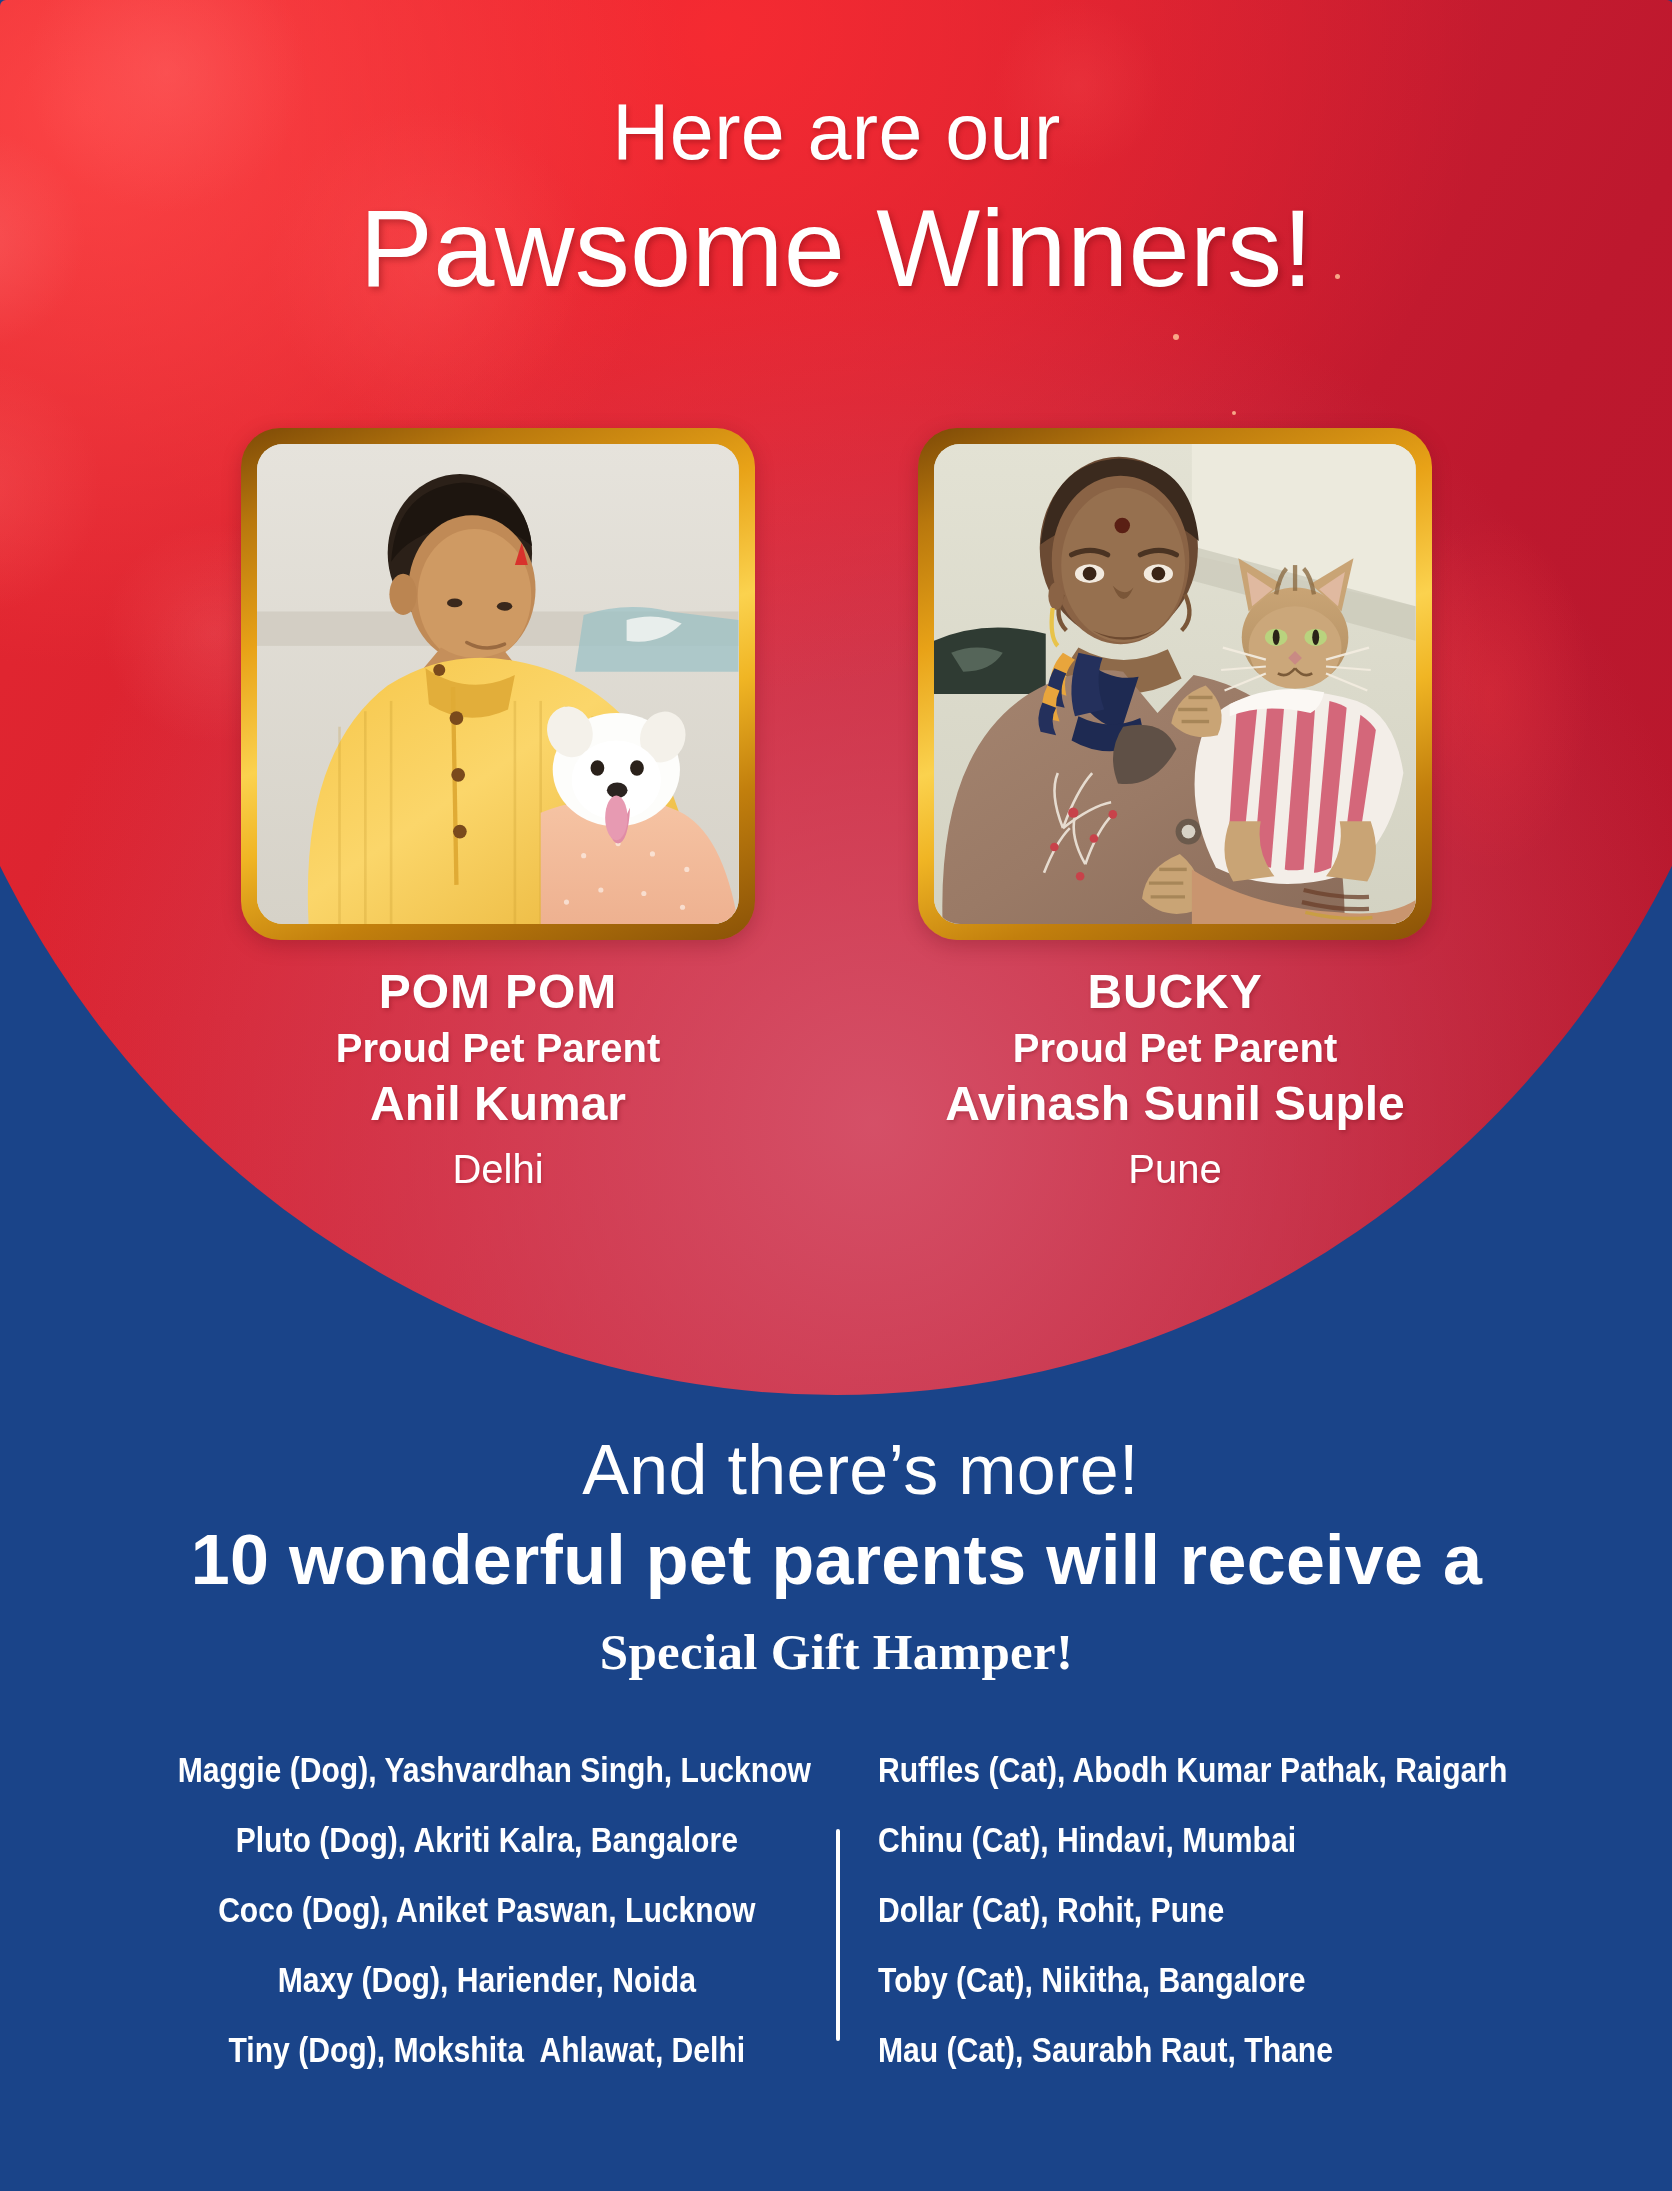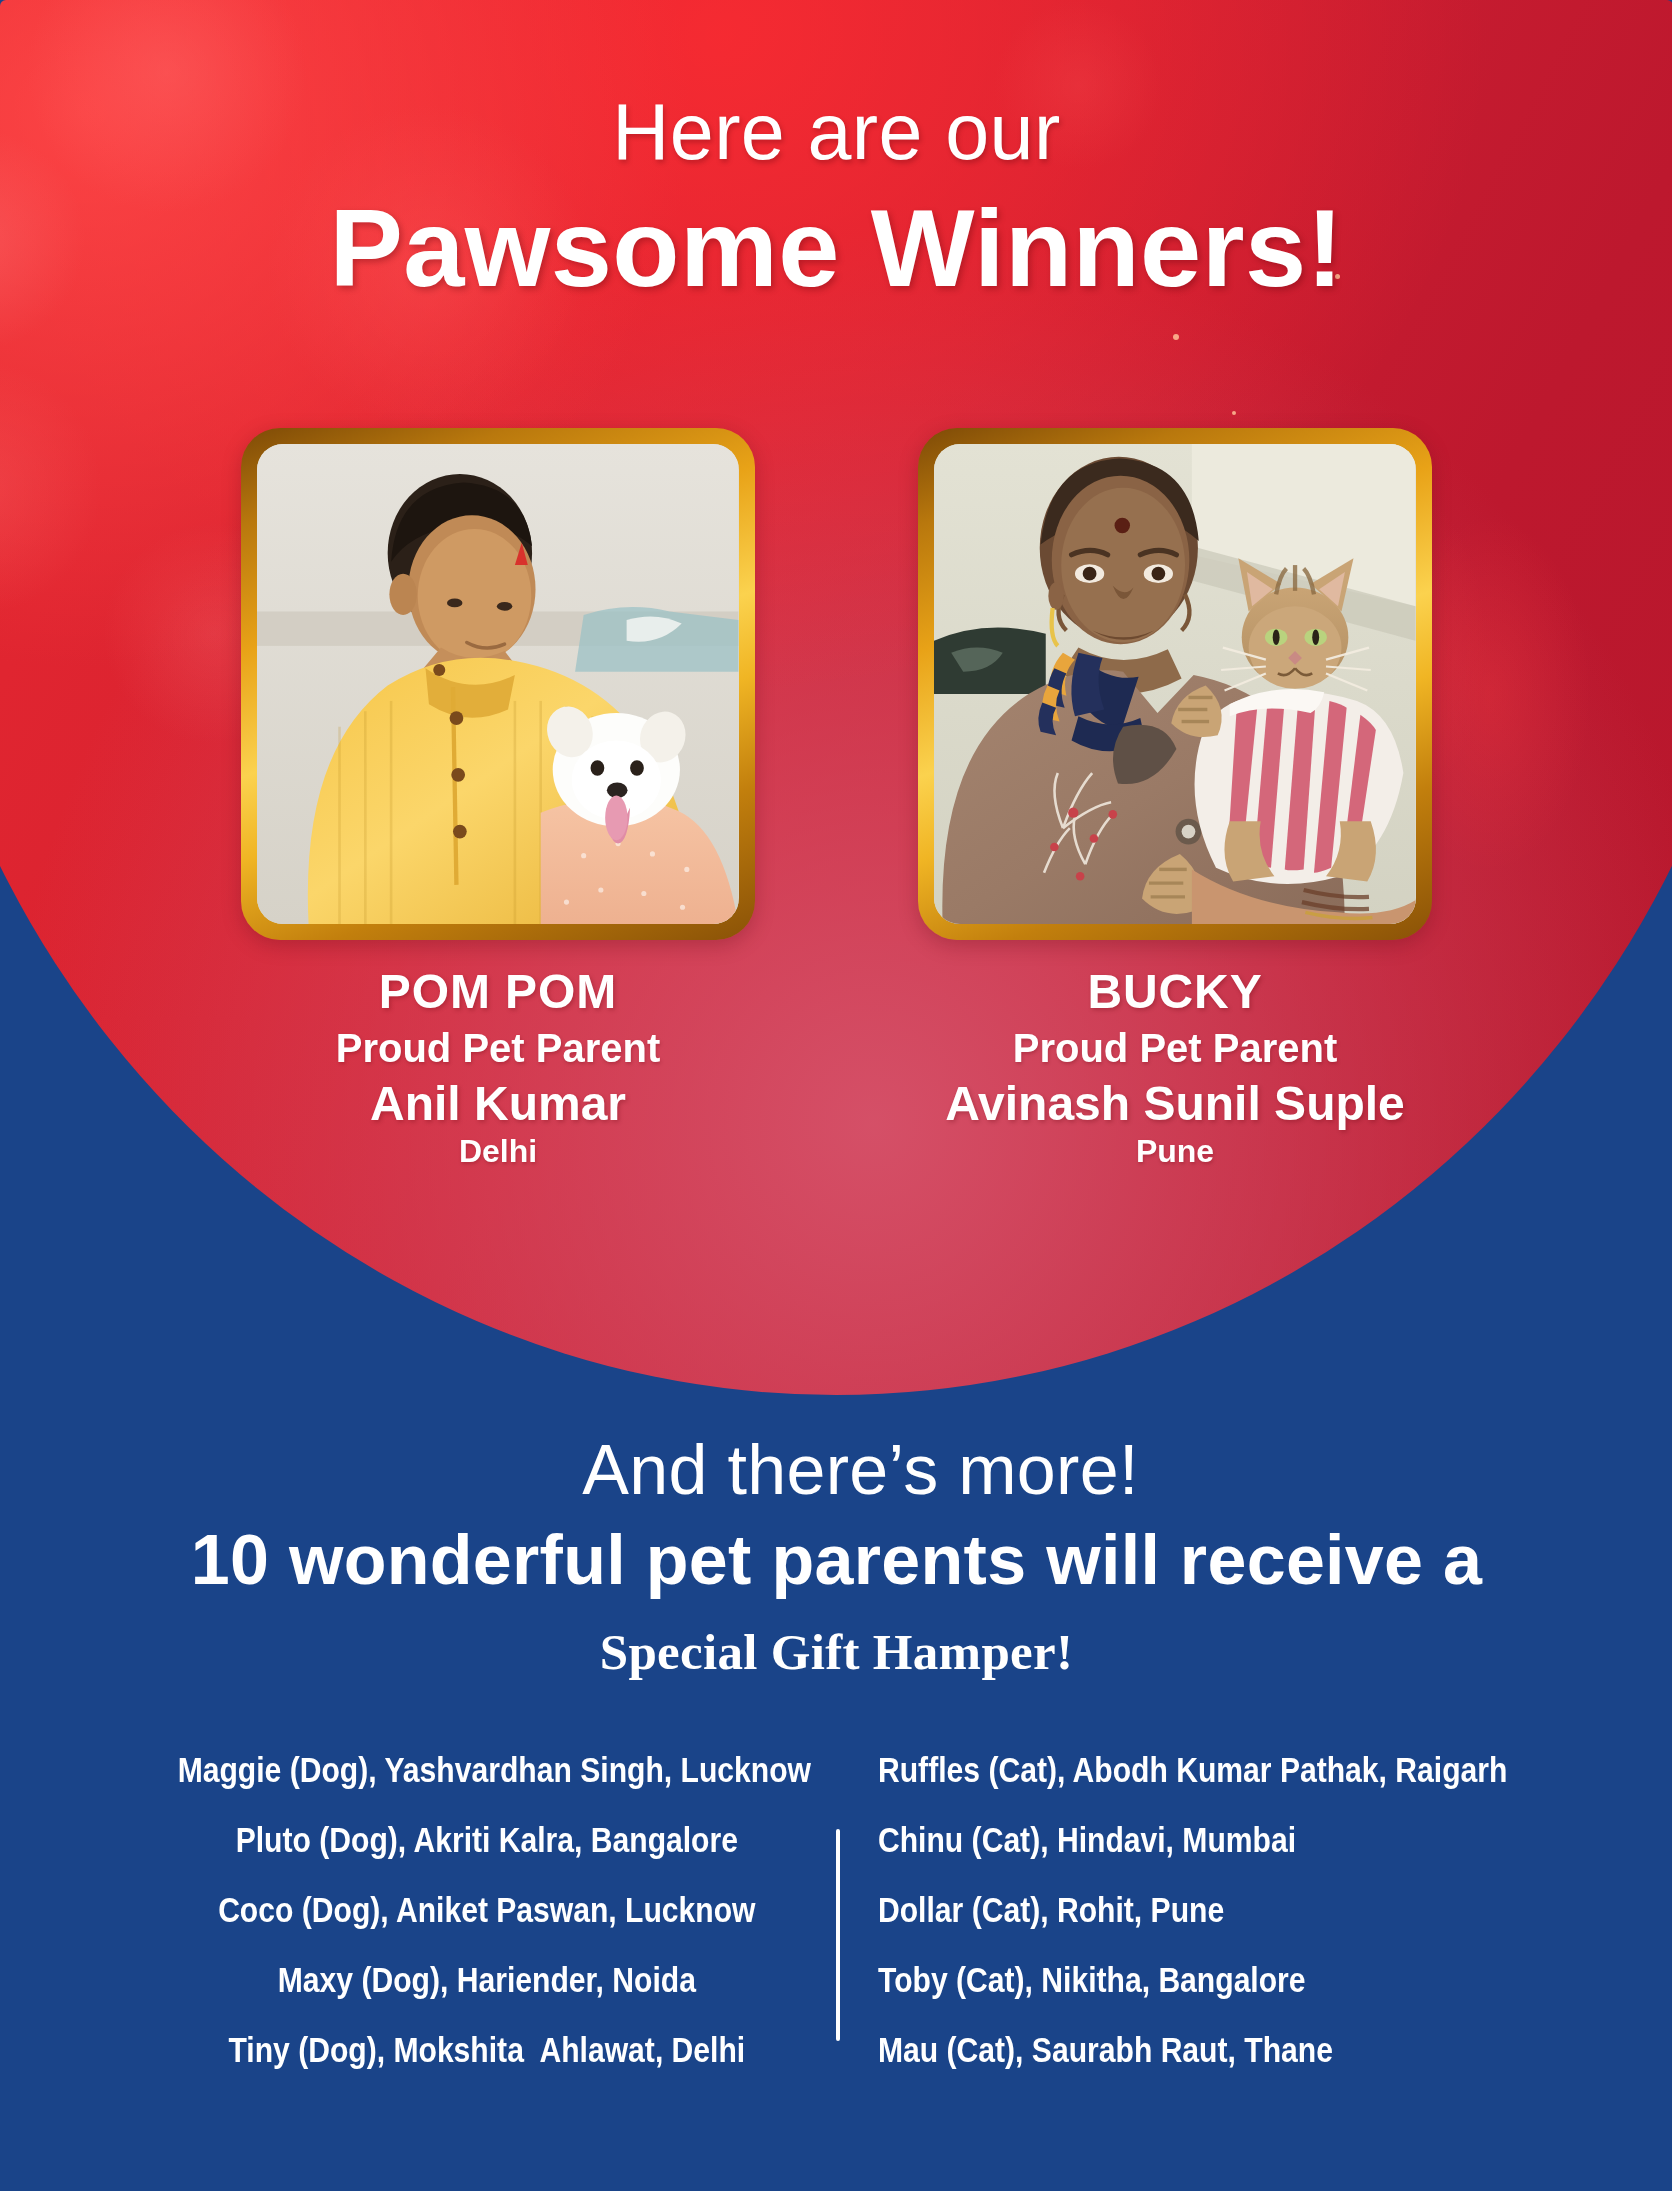--- a/index.html
+++ b/index.html
@@ -35,41 +35,41 @@
   .spark{position:absolute;border-radius:50%;background:rgba(255,190,150,.85);}
 
   
   .head-wrap{position:absolute;left:0;top:92px;width:1673px;text-align:center;z-index:6;}
   .head-1{
     font-size:79px;line-height:1.0;color:#ffffff;font-weight:400;
     letter-spacing:0.4px;text-shadow:1.7px 2.6px 5.1px rgba(90,0,10,.30);
   }
   .head-2{
     margin-top:22px;
-    font-size:110px;line-height:1.0;color:#ffffff;font-weight:700;
+    font-size:110px;line-height:1.0;color:#ffffff;font-weight:400;
     letter-spacing:0.4px;text-shadow:2.6px 3.4px 6.8px rgba(90,0,10,.33);
   }
 
   
   .cards{position:absolute;left:0;top:428px;width:1673px;z-index:6;
     display:flex;justify-content:center;gap:163px;}
   .card{width:514px;}
   .frame{
     width:514px;height:512px;border-radius:39px;padding:16.3px;
     box-sizing:border-box;
     background:linear-gradient(160deg,#7d4a07 0%,#b9780d 14%,#e8a217 32%,#fbd24e 50%,#f0b524 62%,#c27f0d 78%,#8a5207 100%);
     box-shadow:0 5.1px 19px rgba(95,10,20,.28);
   }
   .photo{width:100%;height:100%;border-radius:26px;overflow:hidden;position:relative;background:#dfdbd2;}
 
   .cap{margin-top:24px;text-align:center;color:#fff;line-height:1.16;}
   .cap .petname{font-size:48px;font-weight:700;letter-spacing:0.9px;text-shadow:1.7px 1.7px 4.3px rgba(90,0,10,.28);}
   .cap .role{font-size:40px;font-weight:700;margin-top:5.1px;text-shadow:0.9px 1.7px 3.4px rgba(90,0,10,.25);}
   .cap .owner{font-size:48px;font-weight:700;margin-top:5.1px;text-shadow:1.7px 1.7px 4.3px rgba(90,0,10,.28);}
-  .cap .city{font-size:32px;font-weight:700;margin-top:1px;text-shadow:0.9px 1.7px 3.4px rgba(90,0,10,.25);}
+  .cap .city{font-size:40px;font-weight:400;margin-top:14px;text-shadow:0.9px 1.7px 3.4px rgba(90,0,10,.25);}
 
   
   .more{position:absolute;left:0;top:1431px;width:1673px;text-align:center;color:#fff;z-index:6;}
   .more .l1{font-size:70px;font-weight:400;line-height:1.12;letter-spacing:0.3px;padding-left:48px;}
   .more .l2{font-size:70px;font-weight:700;line-height:1.12;letter-spacing:0.3px;margin-top:12px;}
   .more .l3{font-size:51px;font-weight:700;line-height:1.12;margin-top:24px;letter-spacing:0.3px;font-family:Liberation Serif, serif;}
 
   .lists{
     position:absolute;left:0;top:1752px;width:1673px;z-index:6;
     display:flex;justify-content:center;

